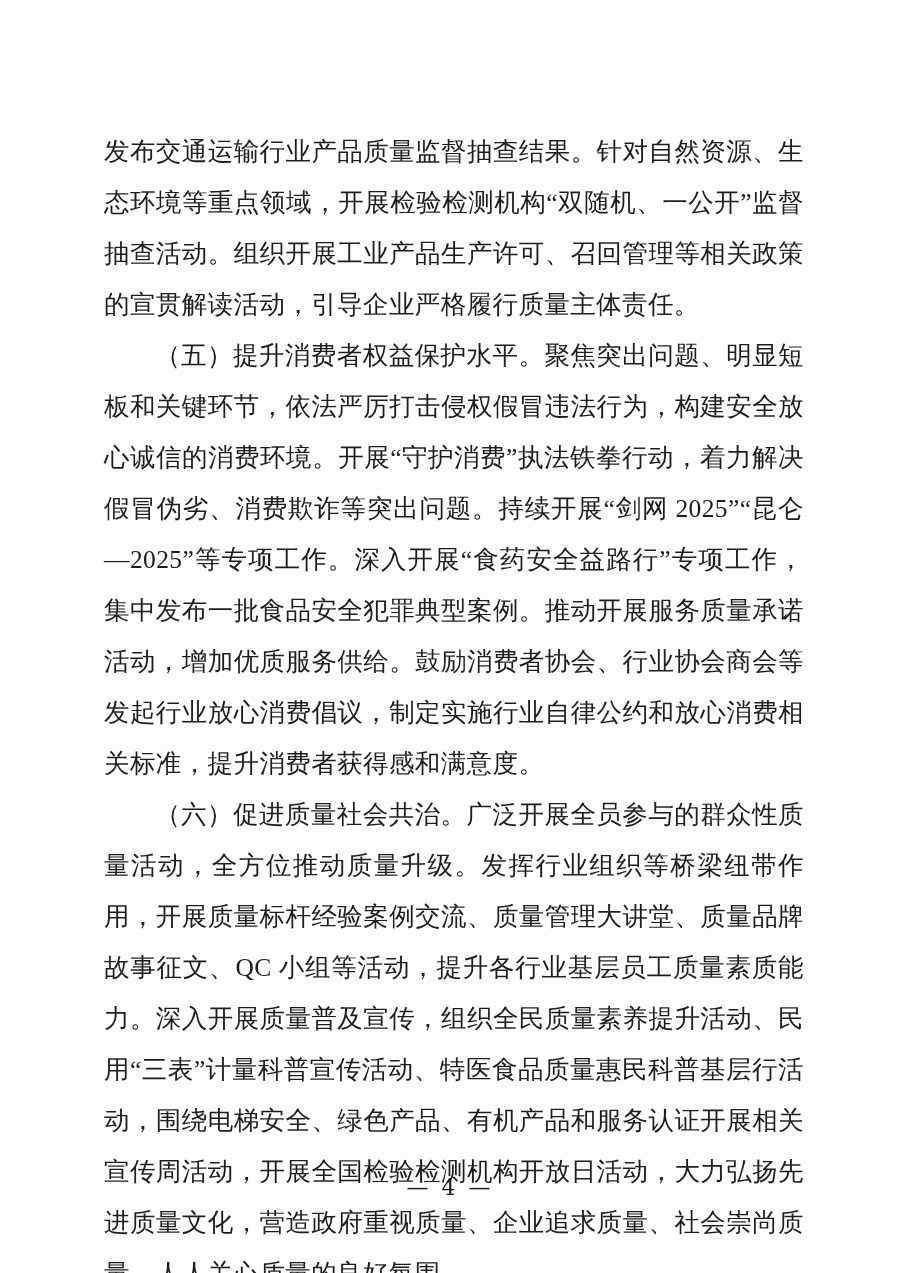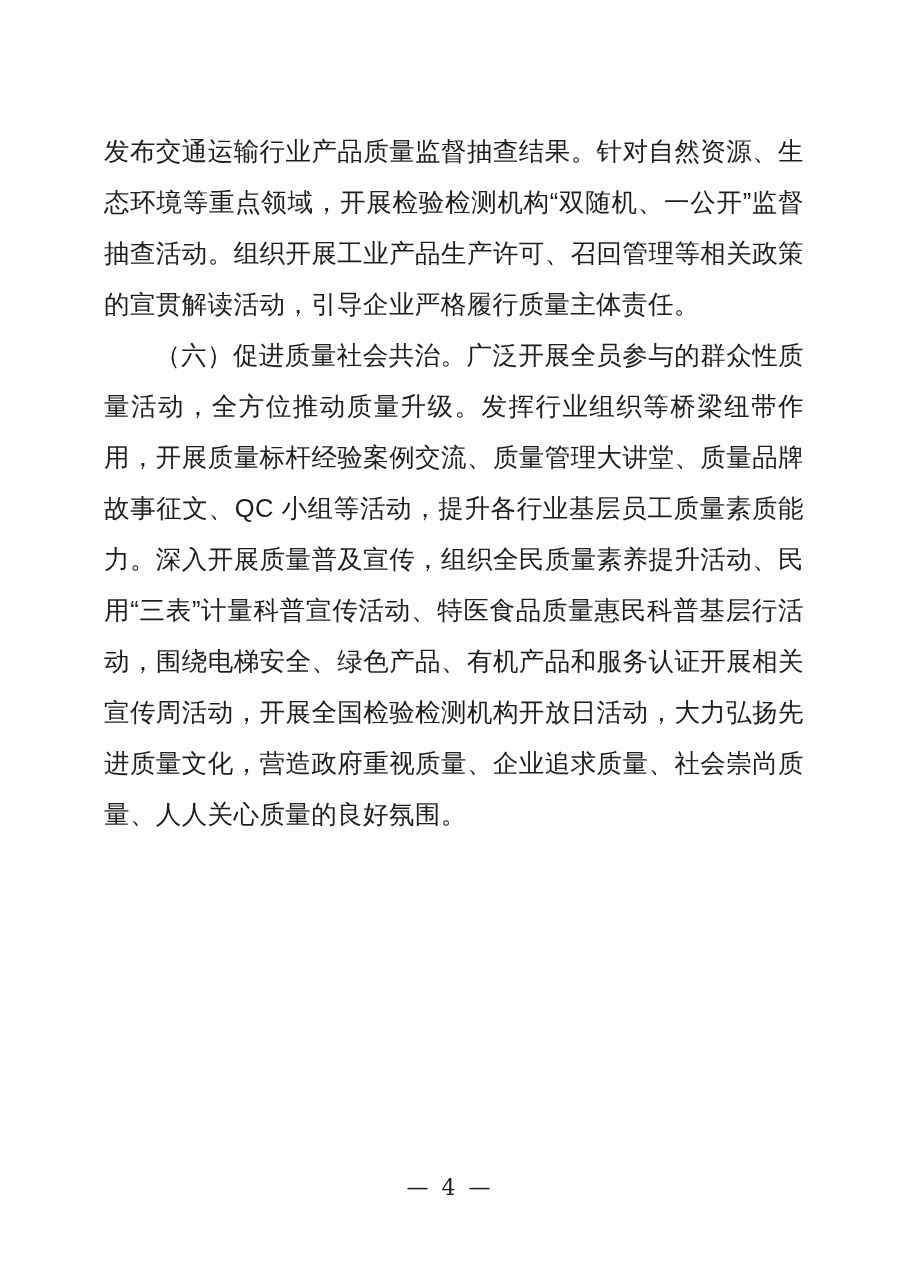--- a/index.html
+++ b/index.html
@@ -26,21 +26,21 @@
     width: 700px;
   }
   .para {
     font-size: 25.5px;
     line-height: 51px;
     text-align: justify;
     text-justify: inter-ideograph;
     letter-spacing: 0.4px;
     margin: 0;
     color: #1b1d1f;
-    font-family: Liberation Sans, sans-serif;
+    font-family: Liberation Serif, serif;
     font-weight: 500;
     text-indent: 0;
   }
   .para.indent {
     text-indent: 51px;
   }
   .page-number {
     position: absolute;
     left: 0;
     right: 0;
@@ -52,18 +52,19 @@
     font-family: "DejaVu Serif", "Liberation Serif", serif;
   }
 </style>
 </head>
 <body>
 
 <div class="page">
 
   <div class="doc-body">
     <p class="para">发布交通运输行业产品质量监督抽查结果。针对自然资源、生态环境等重点领域，开展检验检测机构“双随机、一公开”监督抽查活动。组织开展工业产品生产许可、召回管理等相关政策的宣贯解读活动，引导企业严格履行质量主体责任。</p>
+    <p class="para indent">（五）提升消费者权益保护水平。聚焦突出问题、明显短板和关键环节，依法严厉打击侵权假冒违法行为，构建安全放心诚信的消费环境。开展“守护消费”执法铁拳行动，着力解决假冒伪劣、消费欺诈等突出问题。持续开展“剑网 2025”“昆仑—2025”等专项工作。深入开展“食药安全益路行”专项工作，集中发布一批食品安全犯罪典型案例。推动开展服务质量承诺活动，增加优质服务供给。鼓励消费者协会、行业协会商会等发起行业放心消费倡议，制定实施行业自律公约和放心消费相关标准，提升消费者获得感和满意度。</p>
     <p class="para indent">（六）促进质量社会共治。广泛开展全员参与的群众性质量活动，全方位推动质量升级。发挥行业组织等桥梁纽带作用，开展质量标杆经验案例交流、质量管理大讲堂、质量品牌故事征文、QC 小组等活动，提升各行业基层员工质量素质能力。深入开展质量普及宣传，组织全民质量素养提升活动、民用“三表”计量科普宣传活动、特医食品质量惠民科普基层行活动，围绕电梯安全、绿色产品、有机产品和服务认证开展相关宣传周活动，开展全国检验检测机构开放日活动，大力弘扬先进质量文化，营造政府重视质量、企业追求质量、社会崇尚质量、人人关心质量的良好氛围。</p>
   </div>
 
   <div class="page-number">— 4 —</div>
 
 </div>
 
 </body></html>

